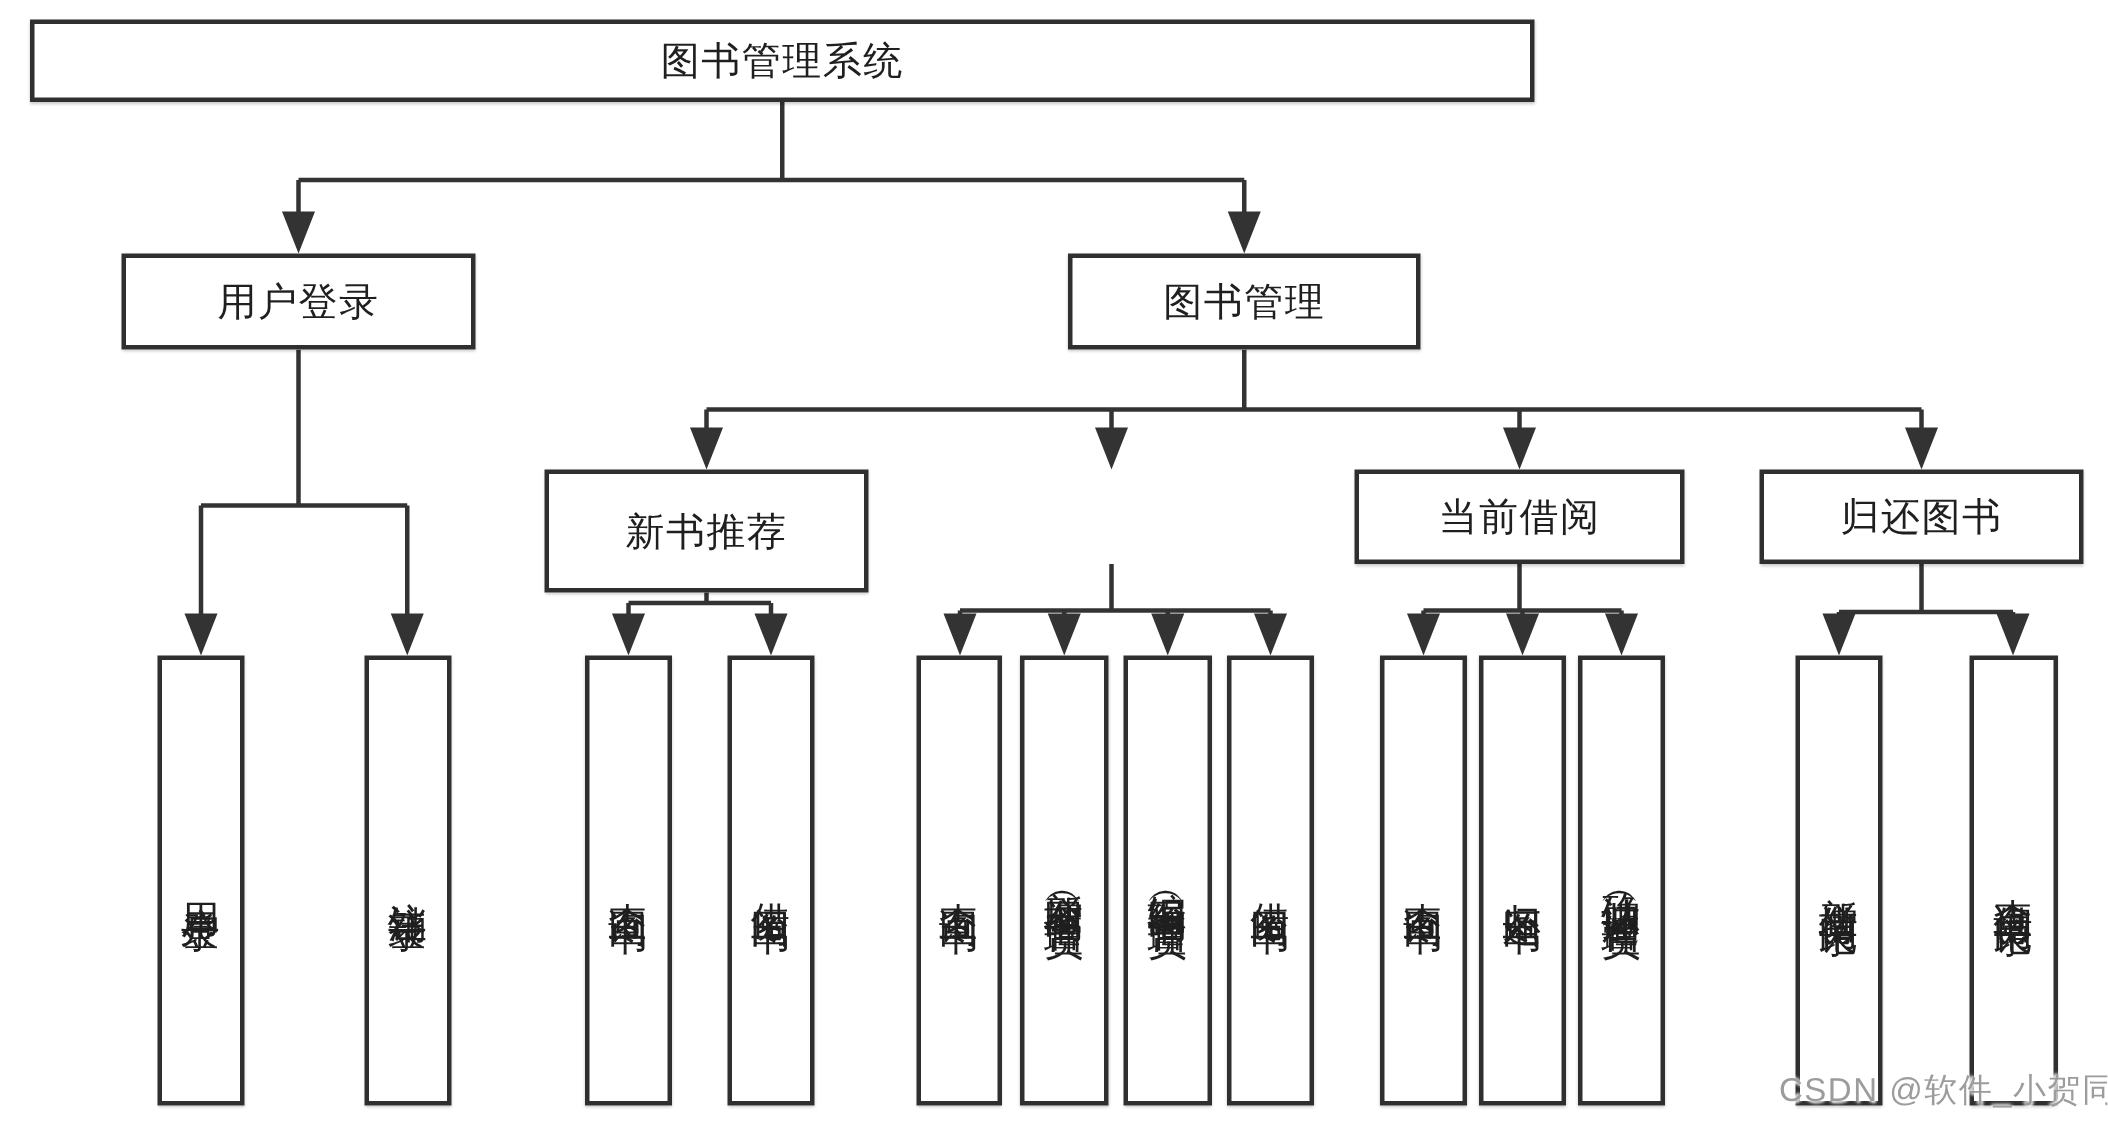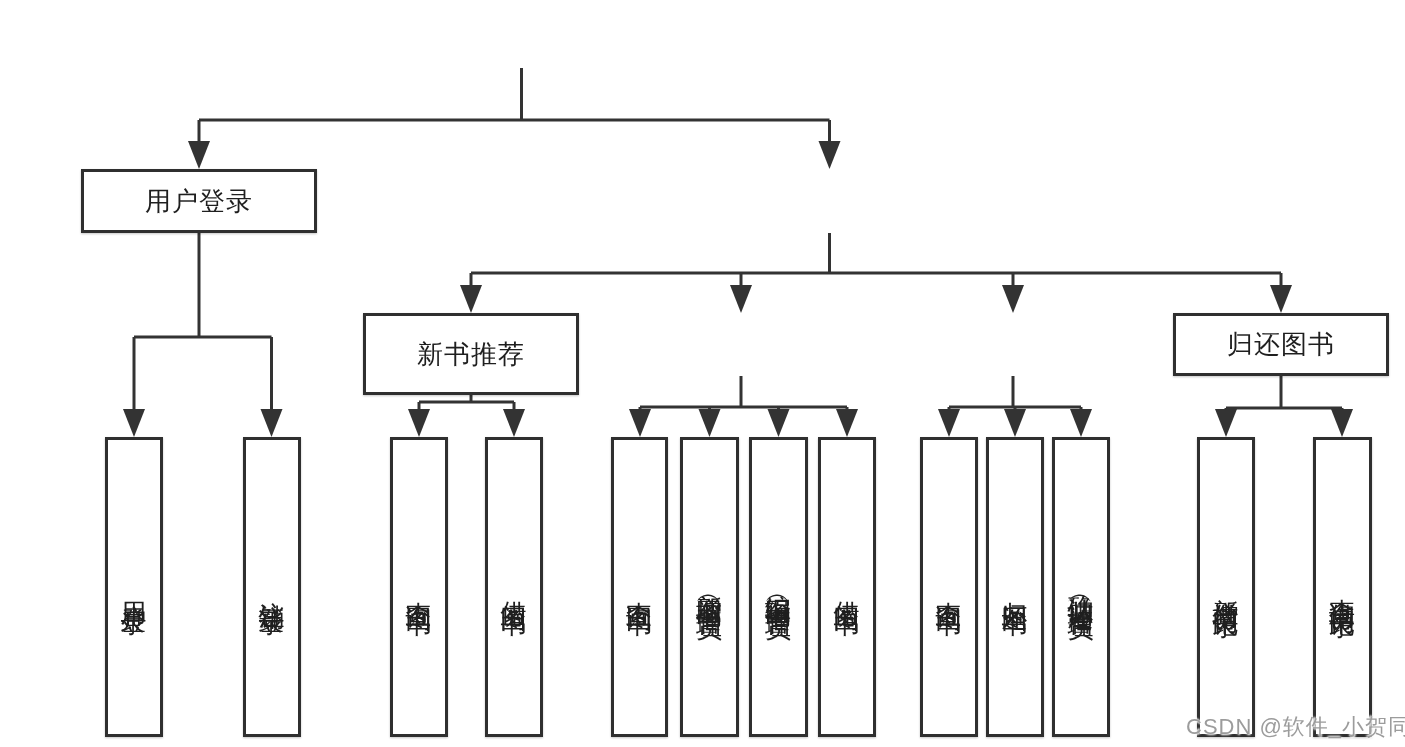--- a/index.html
+++ b/index.html
@@ -145,28 +145,37 @@
     <polygon points="1070,409 1092,409 1081,437"></polygon>
 
     <line x1="1281" y1="376" x2="1281" y2="408"></line>
     <line x1="1226" y1="408" x2="1342" y2="408"></line>
     <line x1="1226" y1="408" x2="1226" y2="429"></line>
     <polygon points="1215,409 1237,409 1226,437"></polygon>
     <line x1="1342" y1="408" x2="1342" y2="429"></line>
     <polygon points="1331,409 1353,409 1342,437"></polygon>
   </svg>
 
+  <div class="node h-node" id="n-root">
+    <span class="lbl">图书管理系统</span>
+  </div>
 
   <div class="node h-node" id="n-user-login">
     <span class="lbl">用户登录</span>
   </div>
+  <div class="node h-node" id="n-book-mgmt">
+    <span class="lbl">图书管理</span>
+  </div>
 
   <div class="node h-node" id="n-new-book-rec">
     <span class="lbl">新书推荐</span>
   </div>
+  <div class="node h-node" id="n-current-borrow">
+    <span class="lbl">当前借阅</span>
+  </div>
   <div class="node h-node" id="n-borrow-records">
     <span class="lbl">归还图书</span>
   </div>
 
   <div class="node leaf" id="l-user-login">
     <span class="lbl">用户登录</span>
   </div>
   <div class="node leaf" id="l-logout">
     <span class="lbl">注销登录</span>
   </div>

